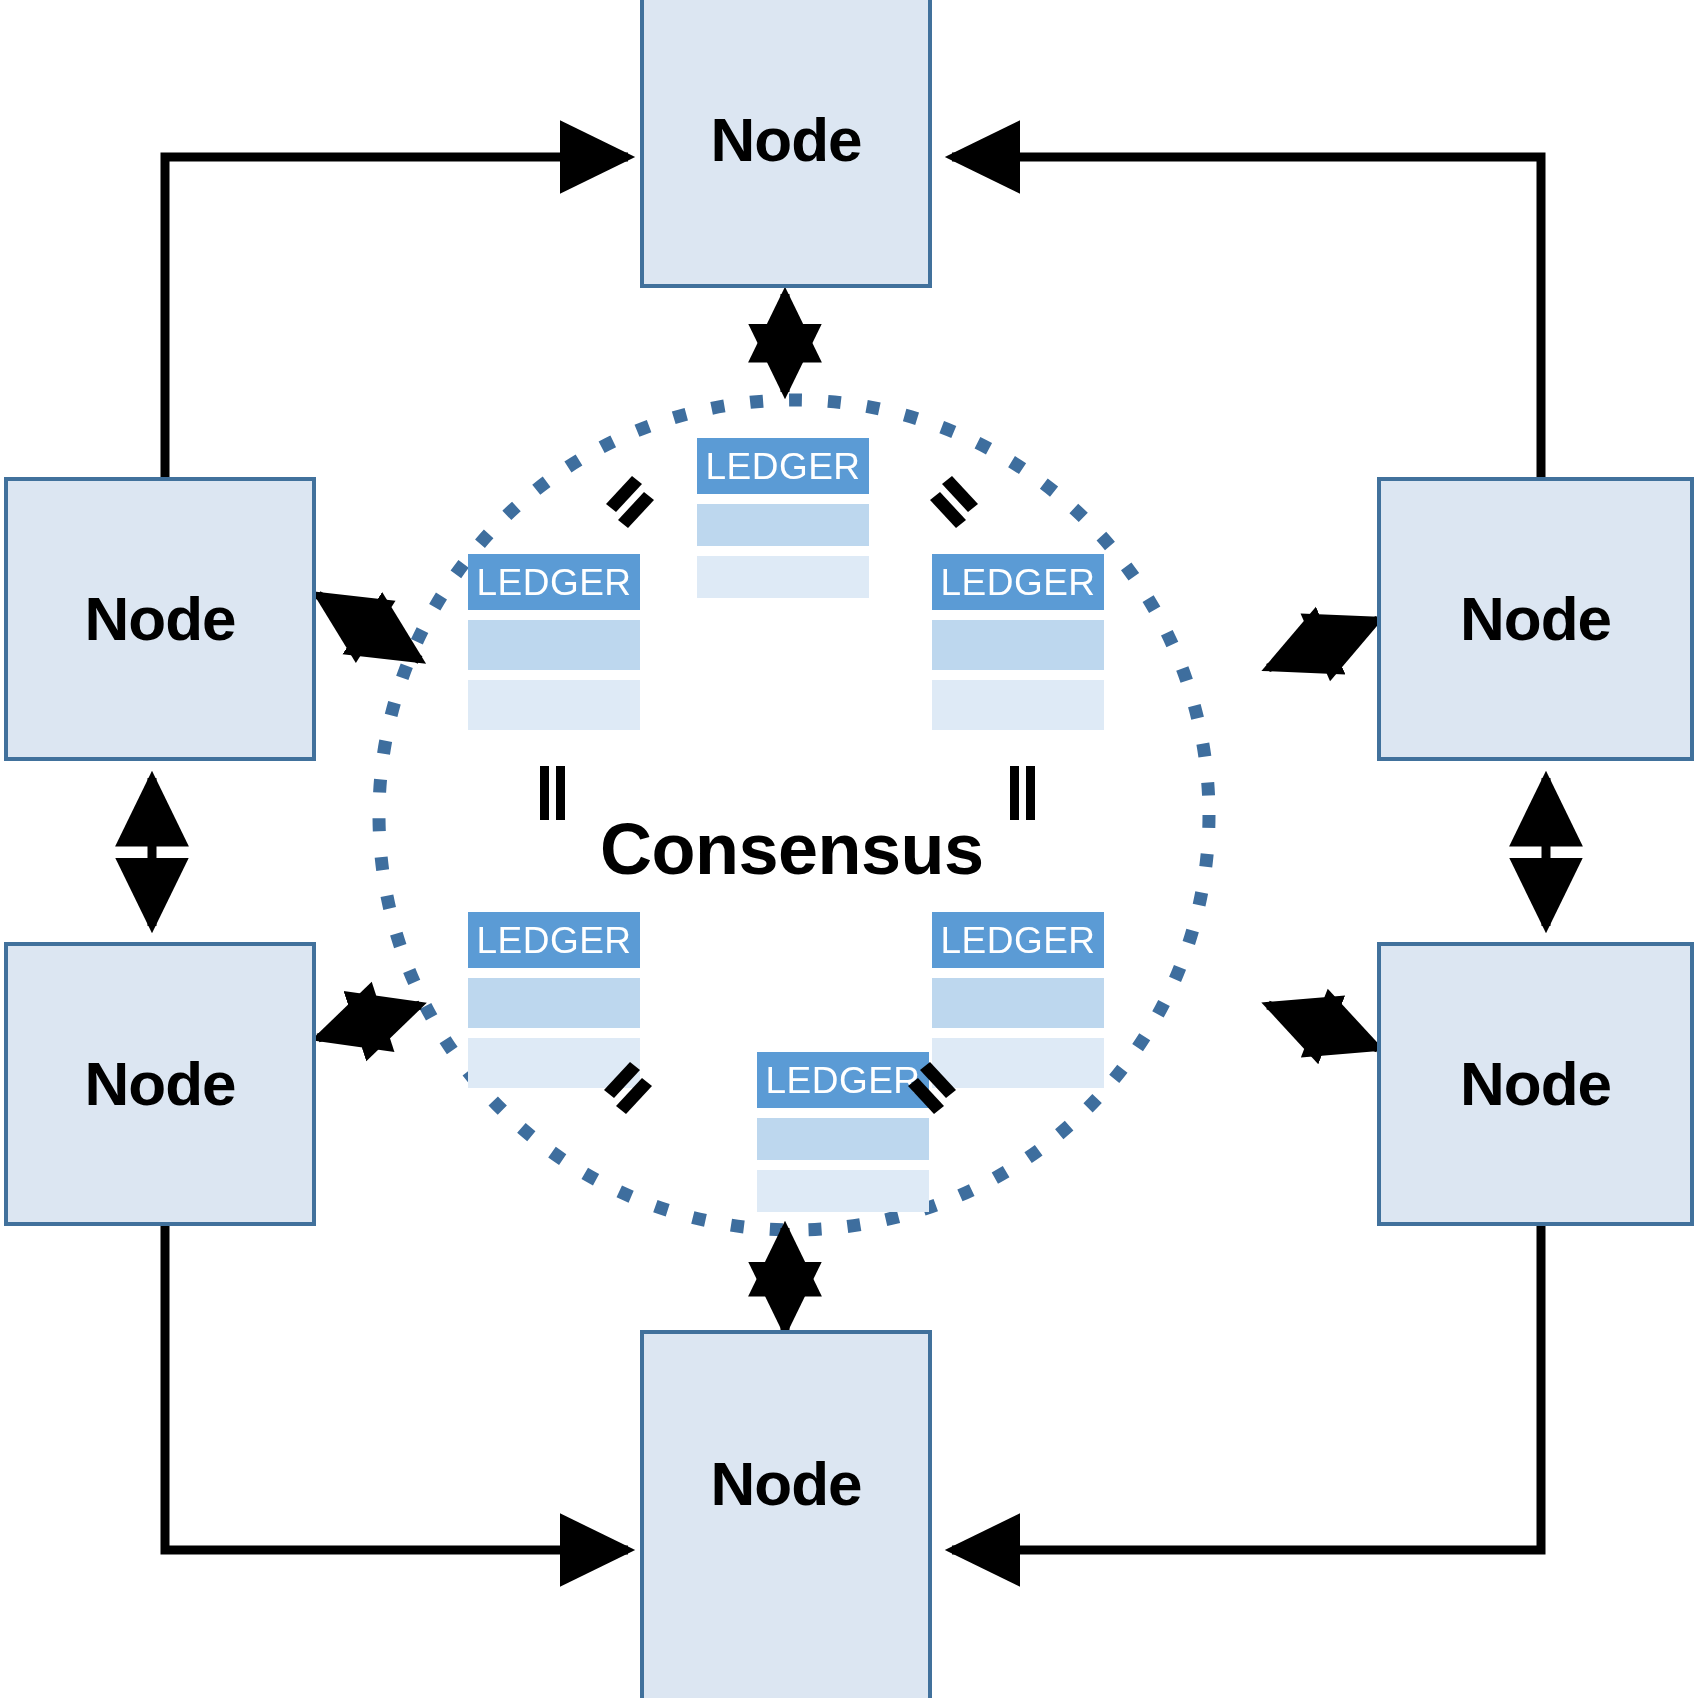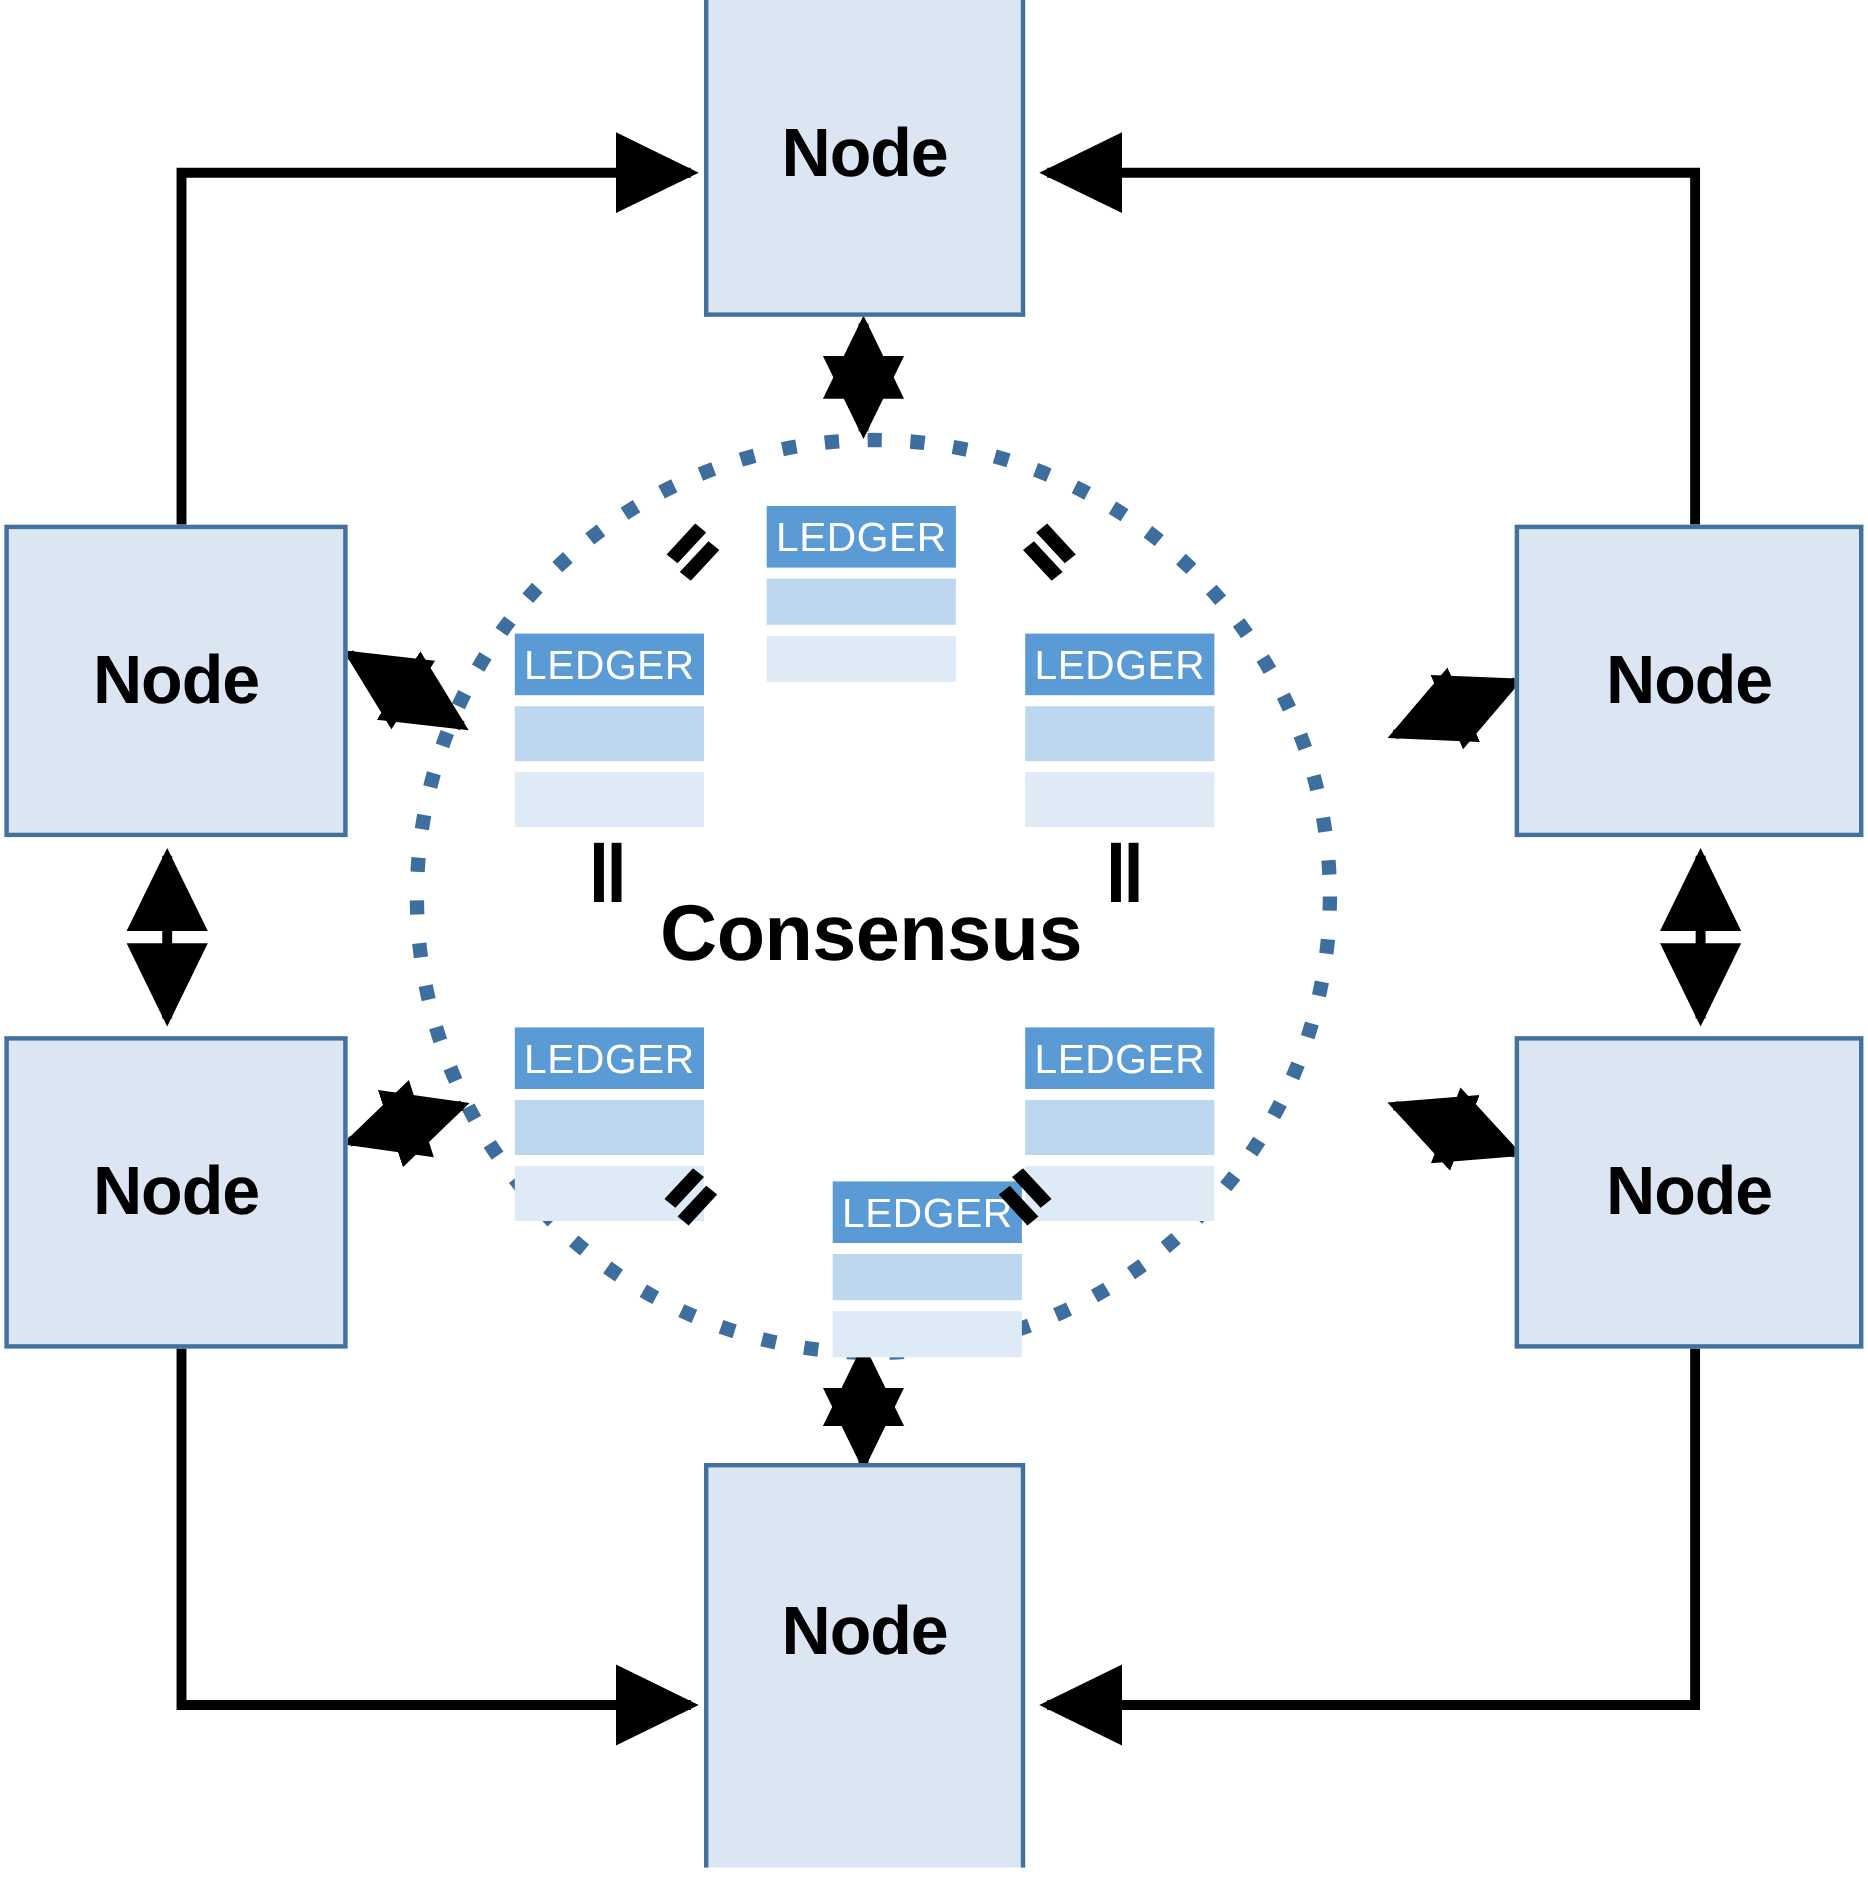--- a/index.html
+++ b/index.html
@@ -40,21 +40,20 @@
     font-weight: bold;
     font-size: 62px;
     color: #000000;
     line-height: 1;
     letter-spacing: -1px;
   }
   
   .ledger {
     position: absolute;
     z-index: 6;
-    margin-top: 22px;
   }
   .ledger-header {
     background: #5B9BD5;
     color: #FFFFFF;
     font-family: "Liberation Sans", sans-serif;
     font-weight: normal;
     font-size: 37px;
     letter-spacing: 0.5px;
     text-align: center;
     line-height: 1.35;

